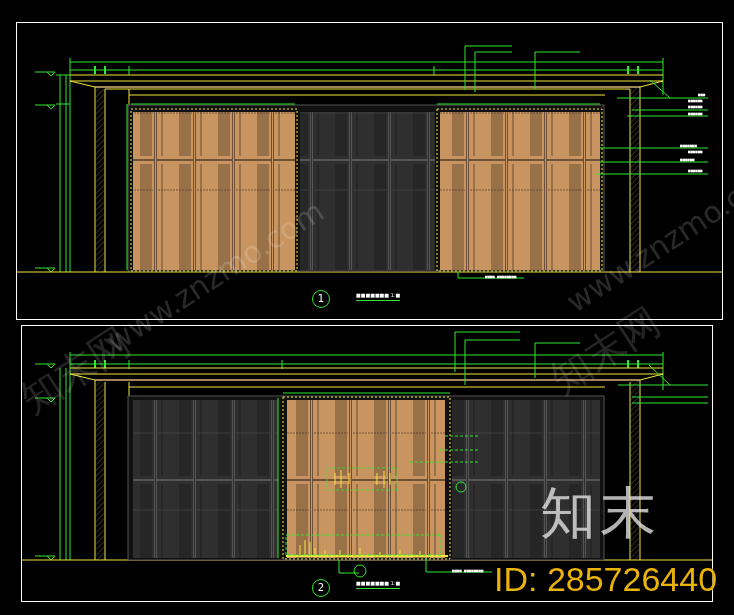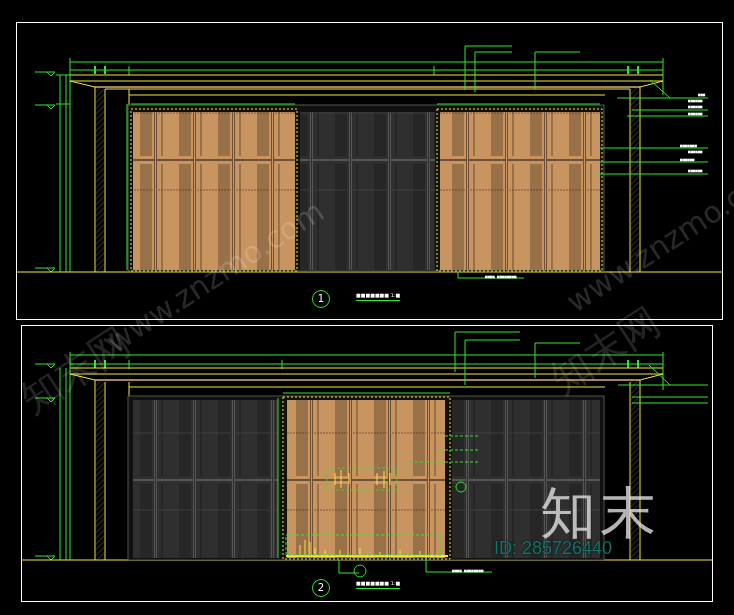--- a/index.html
+++ b/index.html
@@ -2,21 +2,21 @@
 <html><head>
 <meta charset="utf-8">
 <style>
   html,body{margin:0;padding:0;background:#000;}
   body{width:734px;height:615px;position:relative;overflow:hidden;font-family:"DejaVu Sans",sans-serif;}
   #canvas{position:absolute;left:0;top:0;width:734px;height:615px;}
   .lbl{position:absolute;color:#fff;font-family:"DejaVu Sans Mono",monospace;font-size:4px;line-height:5px;white-space:nowrap;}
   .circ-num{position:absolute;width:16px;height:16px;border:1px solid #2ee82e;border-radius:50%;color:#fff;font-size:10px;line-height:16px;text-align:center;font-family:"DejaVu Sans",sans-serif;}
   .view-title{position:absolute;color:#fff;font-size:5px;font-family:"DejaVu Sans",sans-serif;white-space:nowrap;border-bottom:1px solid #2ee82e;padding-bottom:2px;}
   .wm-cn{position:absolute;left:540px;top:476px;font-size:56px;font-weight:normal;color:rgba(230,230,230,0.78);letter-spacing:4px;font-family:"DejaVu Sans",sans-serif;}
-  .wm-id{position:absolute;left:494px;top:538px;font-size:18px;color:#0f766e;font-family:"Liberation Sans",sans-serif;text-shadow:0 0 2px #000;}
+  .wm-id{position:absolute;left:494px;top:560px;font-size:34px;color:#eab308;font-family:"Liberation Sans",sans-serif;text-shadow:0 0 2px #000;}
   .wm-url{position:absolute;color:rgba(255,255,255,0.16);font-size:30px;font-family:"DejaVu Sans",sans-serif;white-space:nowrap;transform-origin:left top;}
   .wm-cn-faint{position:absolute;color:rgba(255,255,255,0.14);font-size:40px;font-family:"DejaVu Sans",sans-serif;white-space:nowrap;transform-origin:left top;}
 </style>
 </head>
 <body>
 
 <svg id="canvas" viewBox="0 0 734 615" xmlns="http://www.w3.org/2000/svg">
   <defs>
     <pattern id="hatch" width="4" height="4" patternUnits="userSpaceOnUse" patternTransform="rotate(45)">
       <line x1="0" y1="0" x2="0" y2="4" stroke="#777" stroke-width="0.7"></line>

